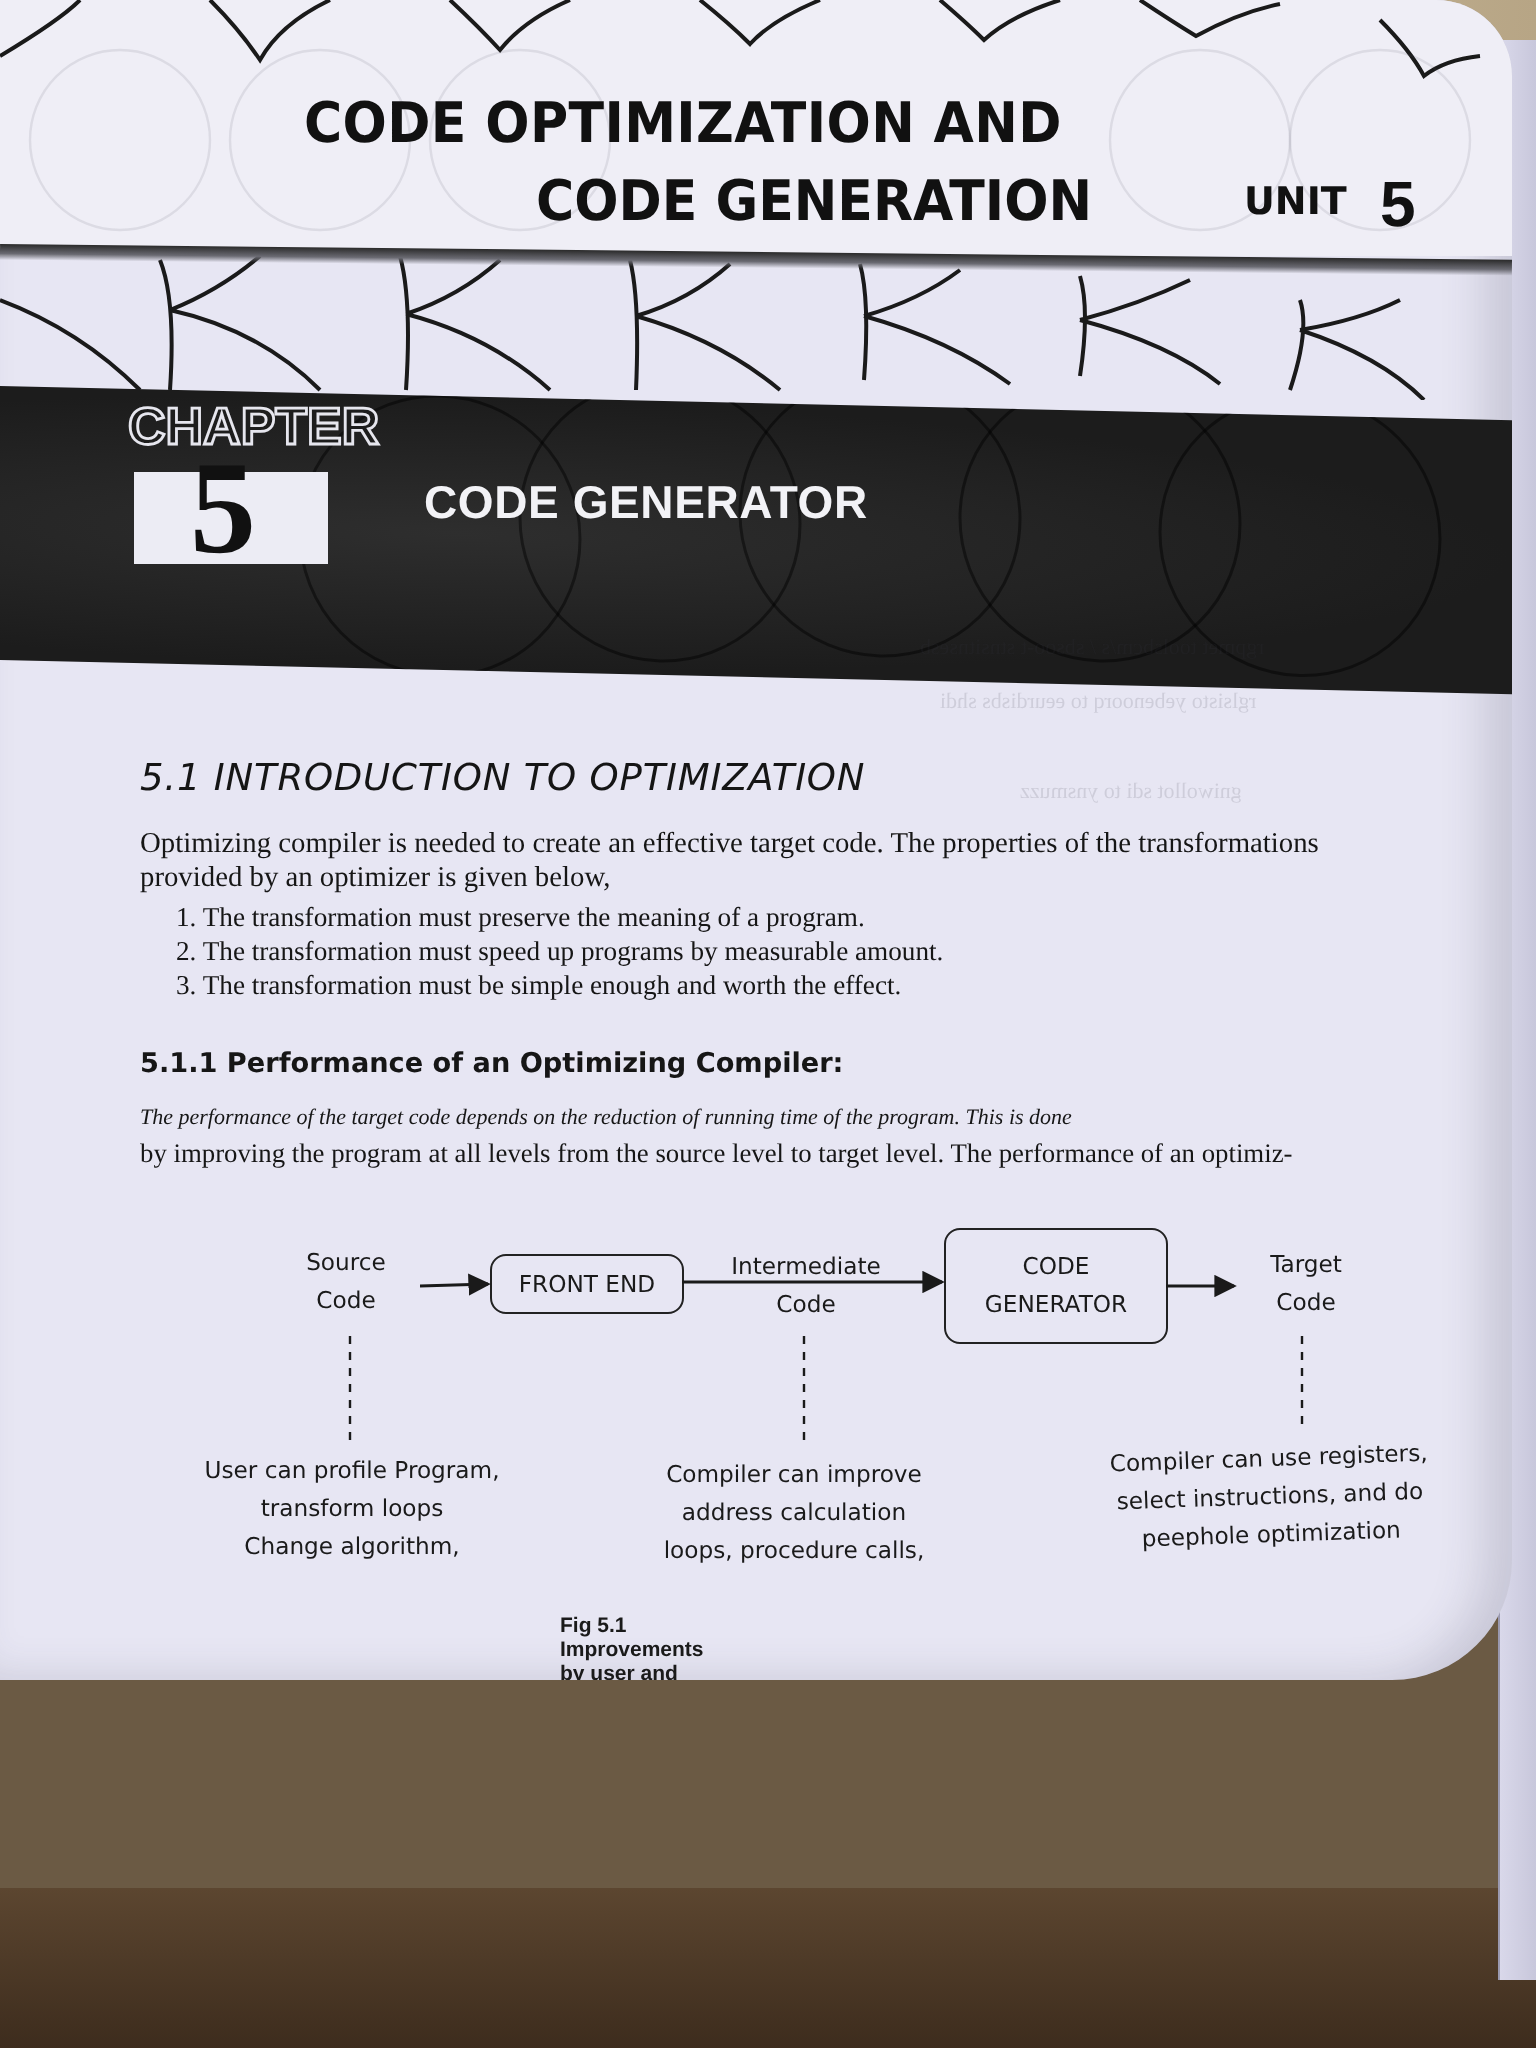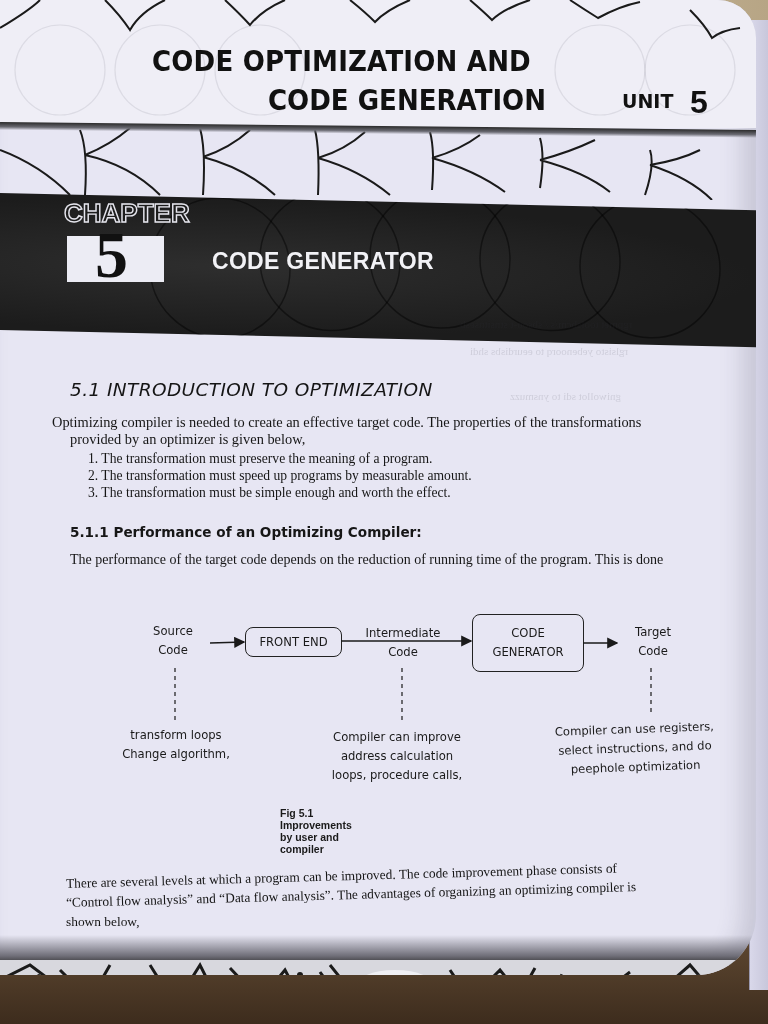--- a/index.html
+++ b/index.html
@@ -15,21 +15,21 @@
   .desk-bottom {
     position: absolute; left: 0; bottom: 0; width: 768px; height: 80px;
     background: linear-gradient(180deg, #5c4630 0%, #3d2c1d 100%);
   }
   .next-page {
     position: absolute; right: 0; top: 20px; width: 18px; height: 970px;
     background: linear-gradient(90deg, #d9d8ea, #c8c7db);
     border-left: 1px solid #9a99b0;
   }
   .page {
-    position: absolute; left: 0; top: 0; width: 756px; height: 975px;
+    position: absolute; left: 0; top: 0; width: 756px; height: 840px;
     background: #e7e6f3;
     border-radius: 0 38px 60px 0;
     overflow: hidden;
     box-shadow: inset -14px 0 22px rgba(60,60,90,0.18);
   }
   
   .header-band {
     position: absolute; left: 0; top: 0; width: 756px; height: 128px;
     background: #efeef6;
   }
@@ -76,21 +76,21 @@
   .chapter-box {
     position: absolute; left: 67px; top: 236px; width: 97px; height: 46px;
     background: #ececf4;
   }
   .chapter-number {
     position: absolute; left: 95px; top: 222px;
     font-family: "Liberation Serif", serif; font-weight: bold;
     font-size: 66px; line-height: 66px; color: #111;
   }
   .chapter-title {
-    position: absolute; left: 212px; top: 248px;
+    position: absolute; left: 212px; top: 238px;
     font-family: "Liberation Sans", sans-serif; font-weight: bold;
     font-size: 23px; color: #f2f2f6; letter-spacing: 0.3px; text-align: center;
   }
   
   .content { position: absolute; left: 0; top: 0; width: 756px; height: 1010px; }
   .section-heading {
     position: absolute; left: 70px; top: 379px;
     font-family: "DejaVu Sans", sans-serif; font-style: italic;
     font-size: 18.5px; color: #151515; letter-spacing: 0.4px;
   }
@@ -198,29 +198,30 @@
   <div class="chapter-number">5</div>
   <div class="chapter-title">CODE GENERATOR</div>
 
   <div class="bleed" style="left:460px;top:318px;">rgpmet toolsbcm/s / sbsoo-t stnsitnsesb</div>
   <div class="bleed" style="left:470px;top:345px;">rglsisto yebenoorq to eeurdisbs shdi</div>
   <div class="bleed" style="left:510px;top:390px;">gniwollot sdi to ynsmuzz</div>
 
   <div class="content">
     <div class="section-heading">5.1 INTRODUCTION TO OPTIMIZATION</div>
 
-    <div class="para" style="left:52px;top:413px;white-space:nowrap;text-align:center;">Optimizing compiler is needed to create an effective target code. The properties of the transformations</div>
+    <div class="para" style="left:70px;top:413px;white-space:nowrap;text-align:center;">Optimizing compiler is needed to create an effective target code. The properties of the transformations</div>
     <div class="para" style="left:70px;top:430px;white-space:nowrap;">provided by an optimizer is given below,</div>
 
     <div class="list-item" style="left:88px;top:451px;">1. The transformation must preserve the meaning of a program.</div>
     <div class="list-item" style="left:88px;top:468px;">2. The transformation must speed up programs by measurable amount.</div>
     <div class="list-item" style="left:88px;top:485px;">3. The transformation must be simple enough and worth the effect.</div>
 
     <div class="sub-heading" style="left:70px;top:524px;">5.1.1 Performance of an Optimizing Compiler:</div>
-    <div class="para" style="left:70px;top:550px;font-size:14px;white-space:nowrap;">The performance of the target code depends on the reduction of running time of the program. This is done</div>
+    <div class="para" style="left:70px;top:550px;font-size:11px;white-space:nowrap;font-style:italic;">The performance of the target code depends on the reduction of running time of the program. This is done</div>
+    <div class="para" style="left:70px;top:567px;font-size:13.4px;white-space:nowrap;">by improving the program at all levels from the source level to target level. The performance of an optimiz-</div>
 
     <div class="diagram">
       <div class="diag-label" style="left:140px;top:622px;width:66px;">
         <div>Source</div>
         <div>Code</div>
       </div>
       <div class="diag-box" style="left:245px;top:627px;width:95px;height:28px;">FRONT END</div>
       <div class="diag-label" style="left:350px;top:624px;width:106px;">
         <div>Intermediate</div>
         <div>Code</div>
@@ -246,20 +247,21 @@
           <line x1="583" y1="643" x2="617" y2="643" marker-end="url(#ah)"></line>
         </g>
         <g stroke="#1a1a1a" stroke-width="1.2" stroke-dasharray="4,4" fill="none">
           <line x1="175" y1="668" x2="175" y2="720"></line>
           <line x1="402" y1="668" x2="402" y2="720"></line>
           <line x1="651" y1="668" x2="651" y2="712"></line>
         </g>
       </svg>
 
       <div class="diag-label" style="left:84px;top:726px;width:184px;">
+        <div>User can profile Program,</div>
         <div>transform loops</div>
         <div>Change algorithm,</div>
       </div>
       <div class="diag-label" style="left:312px;top:728px;width:170px;">
         <div>Compiler can improve</div>
         <div>address calculation</div>
         <div>loops, procedure calls,</div>
       </div>
       <div class="diag-label" style="left:540px;top:720px;width:190px;transform:rotate(-2deg);">
         <div>Compiler can use registers,</div>

